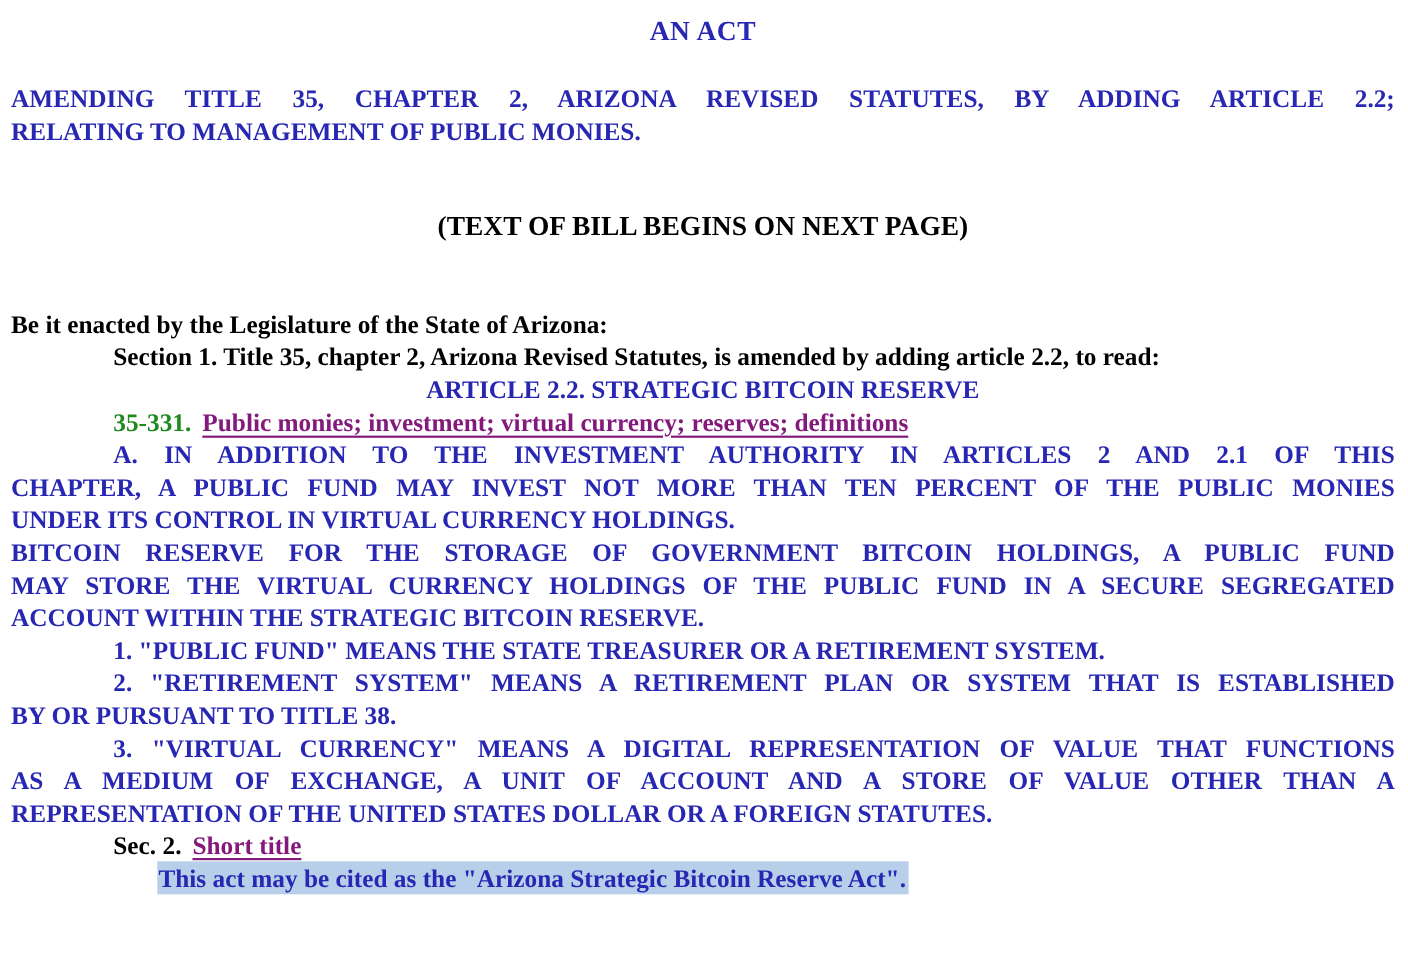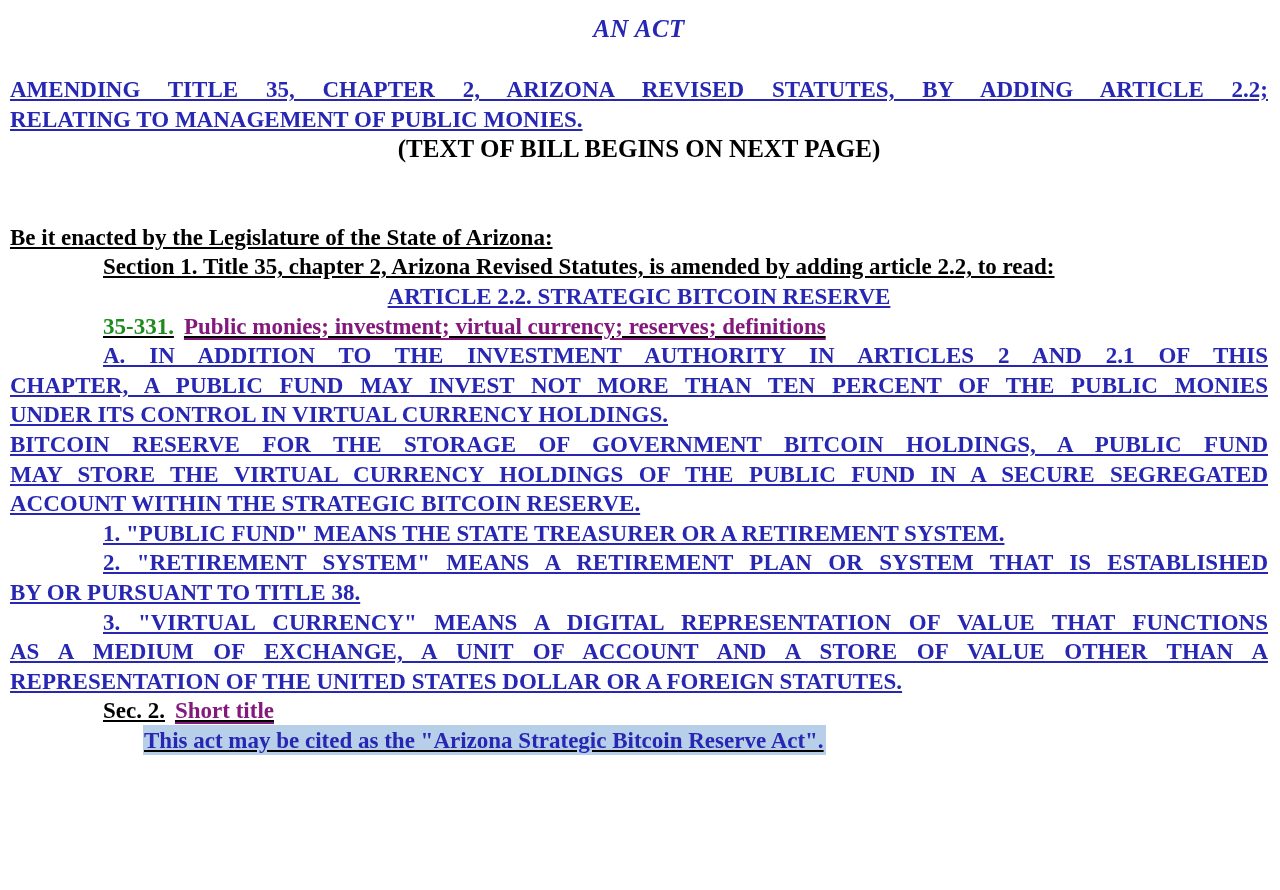--- a/index.html
+++ b/index.html
@@ -9,31 +9,31 @@
     box-sizing:border-box;
     padding:14px 12px 0 10px;
     overflow:hidden;
     background:#ffffff;
     font-family:"Liberation Serif","DejaVu Serif",serif;
     font-weight:bold;
     font-size:23px;
     line-height:29.6px;
     color:#000000;
   }
-  .line{white-space:nowrap;text-decoration:underline;}
+  .line{white-space:nowrap;}
   .just{text-align:justify;text-align-last:justify;}
   .indent{text-indent:93px;}
   .center{text-align:center;text-indent:0;}
   .blue{color:var(--blue,#2727b3);}
   .black{color:#000000;}
   .green{color:var(--green,#1f8a1f);}
   .purple{color:var(--purple,#84197c);margin-top:34px;}
-  .title{font-size:25px;line-height:30px;letter-spacing:0.5px;font-style:italic;}
+  .title{font-size:25px;line-height:30px;letter-spacing:0.5px;}
   .preamble{margin-top:31px;}
-  .notice{font-size:25px;}
+  .notice{margin-top:58px;font-size:25px;}
   .enacting{margin-top:59px;}
   .underl{
     text-decoration:underline;
     text-decoration-thickness:2px;
     text-underline-offset:4px;
     cursor:pointer;
   }
   .num-gap{margin-right:10px;}
   .sel{
     background:var(--highlight,#b7cfe9);

